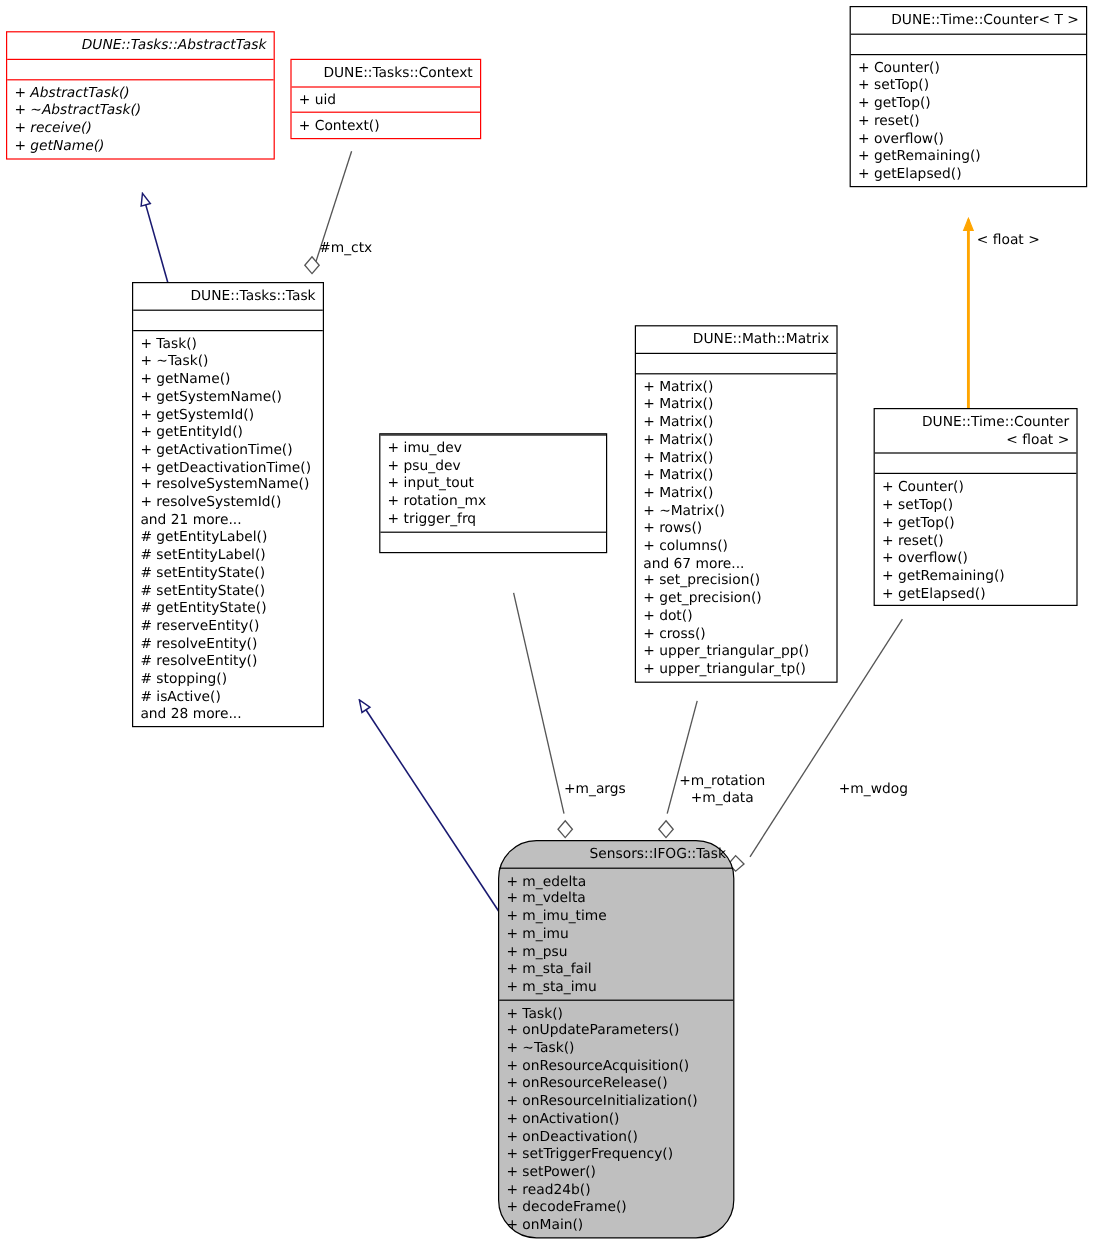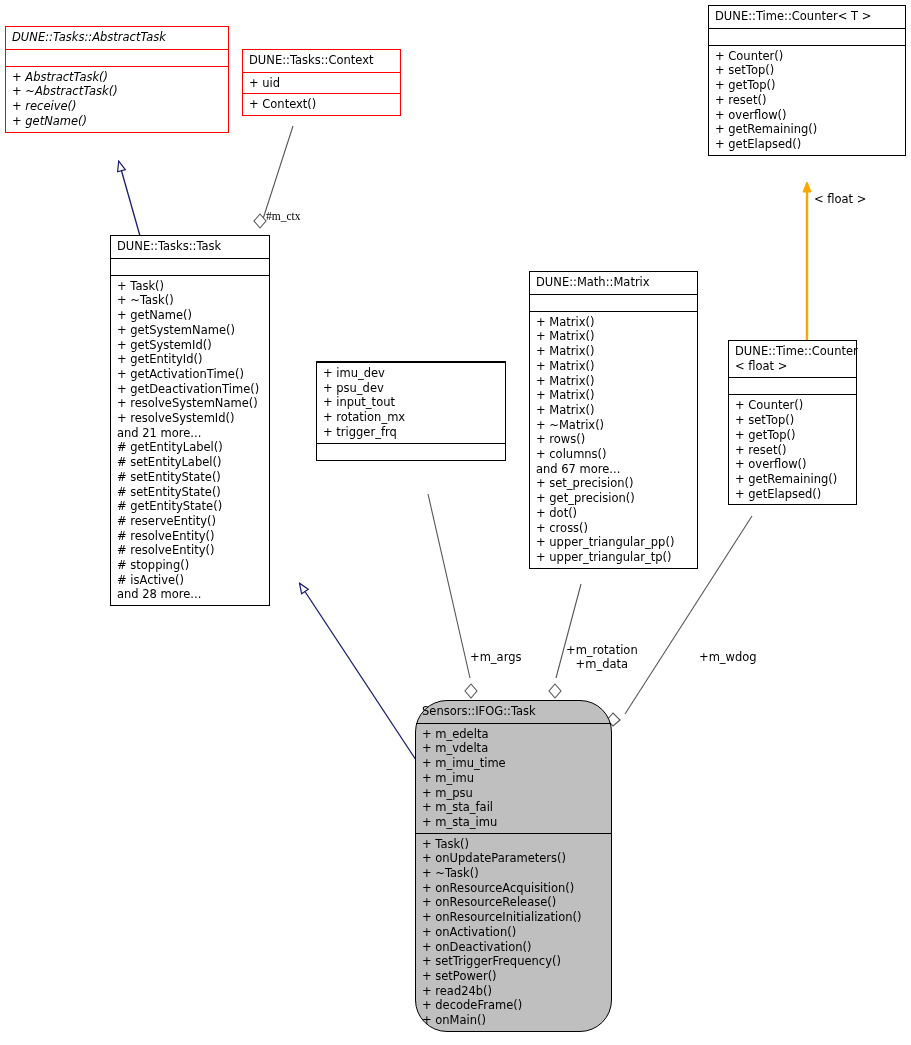--- a/index.html
+++ b/index.html
@@ -36,21 +36,21 @@
     z-index: 5;
   }
   .uml-class.red {
     border-color: #ff0000;
   }
   .uml-class.highlight {
     background: #bfbfbf;
     border-color: #000000;
   }
   .uml-title {
-    text-align: left;
+    text-align: right;
     padding: 3px 6px 4px 6px;
     white-space: pre-line;
   }
   .uml-sep {
     border-top: 1px solid #000000;
     height: 0;
     font-size: 0;
     line-height: 0;
   }
   .uml-class.red .uml-sep {
@@ -230,21 +230,21 @@
       <div class="uml-row">and 67 more...</div>
       <div class="uml-row">+ set_precision()</div>
       <div class="uml-row">+ get_precision()</div>
       <div class="uml-row">+ dot()</div>
       <div class="uml-row">+ cross()</div>
       <div class="uml-row">+ upper_triangular_pp()</div>
       <div class="uml-row">+ upper_triangular_tp()</div>
     </div>
   </div>
 
-  <div class="uml-class" style="left:728px; top:340px; width:129px;">
+  <div class="uml-class" style="left:728px; top:340px; width:170px;">
     <div class="uml-title">DUNE::Time::Counter
 &lt; float &gt;</div>
     <div class="uml-sep"></div>
     <div class="uml-compartment empty"></div>
     <div class="uml-sep"></div>
     <div class="uml-compartment">
       <div class="uml-row">+ Counter()</div>
       <div class="uml-row">+ setTop()</div>
       <div class="uml-row">+ getTop()</div>
       <div class="uml-row">+ reset()</div>
@@ -277,21 +277,21 @@
       <div class="uml-row">+ onActivation()</div>
       <div class="uml-row">+ onDeactivation()</div>
       <div class="uml-row">+ setTriggerFrequency()</div>
       <div class="uml-row">+ setPower()</div>
       <div class="uml-row">+ read24b()</div>
       <div class="uml-row">+ decodeFrame()</div>
       <div class="uml-row">+ onMain()</div>
     </div>
   </div>
 
-  <div class="edge-label" style="left:266px; top:210px;font-family:Liberation Serif, serif;">#m_ctx</div>
+  <div class="edge-label" style="left:266px; top:200px;">#m_ctx</div>
 
   <div class="edge-label" style="left:814px; top:193px;">&lt; float &gt;</div>
 
   <div class="edge-label" style="left:470px; top:651px;">+m_args</div>
 
   <div class="edge-label center" style="left:566px; top:644px;">+m_rotation
 +m_data</div>
 
   <div class="edge-label" style="left:699px; top:651px;">+m_wdog</div>
 

